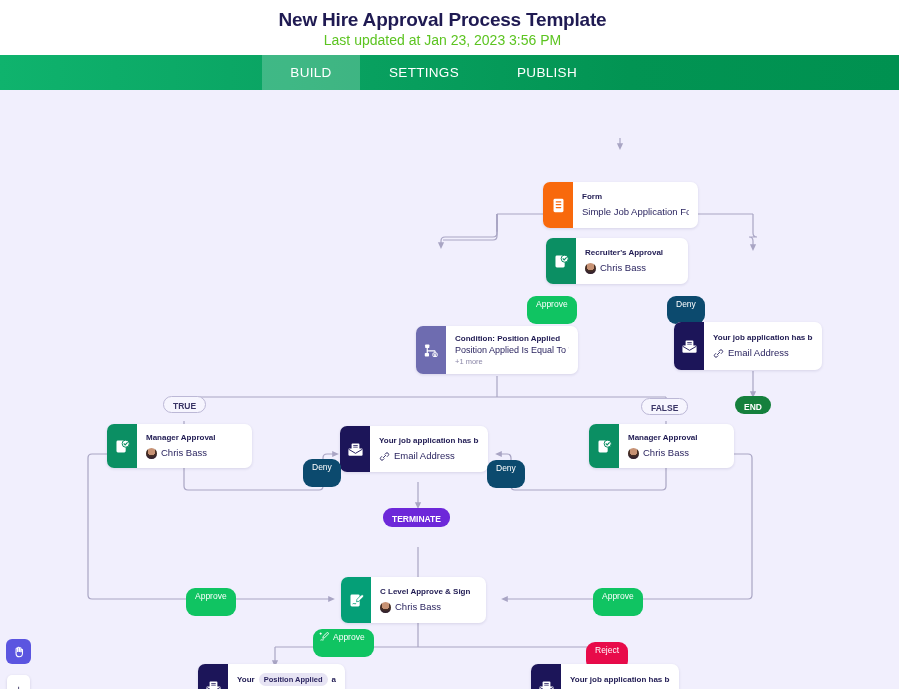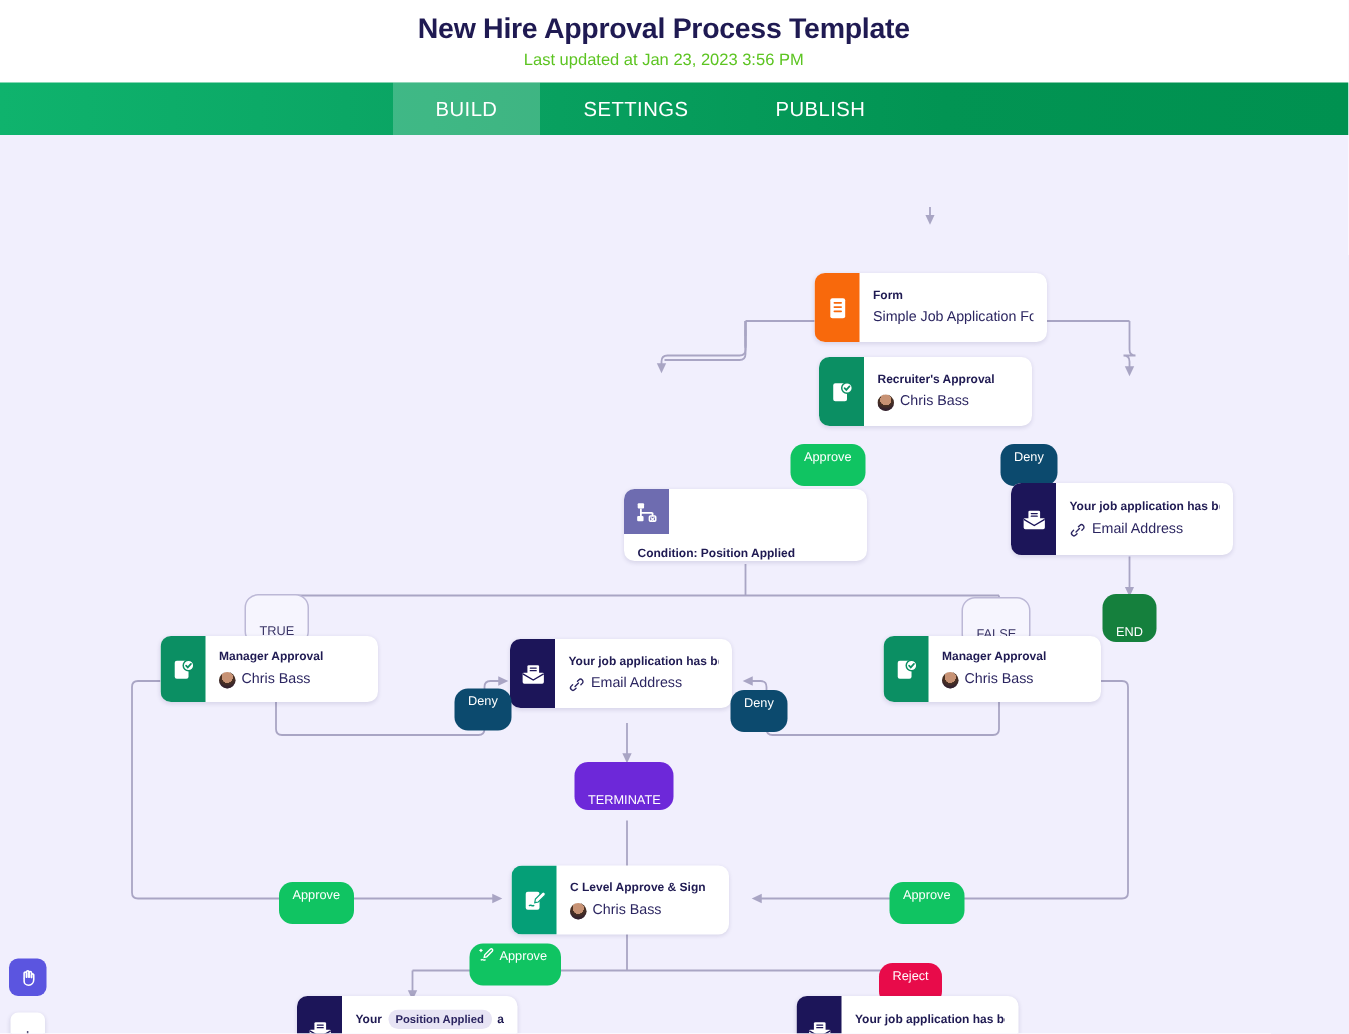--- a/index.html
+++ b/index.html
@@ -14,21 +14,21 @@
   
   .header {
     position: absolute; top: 0; left: 16px; width: 829px; height: 55px;
     background: #ffffff; text-align: center; margin-left: 12px;
   }
   .header-title {
     font-size: 19px; font-weight: bold; color: #1f1a52;
     letter-spacing: -0.2px; padding-top: 9px; line-height: 22px;
   }
   .header-sub {
-    font-size: 11px; color: #5cc421; line-height: 14px; padding-top: 2px;
+    font-size: 14px; color: #5cc421; line-height: 14px; padding-top: 2px;
   }
 
   
   .tabbar {
     position: absolute; top: 55px; left: 0; width: 899px; height: 35px;
     background: linear-gradient(90deg, #0fb36d 0%, #0aa463 32%, #029453 70%, #009150 100%);
   }
   .tab {
     position: absolute; top: 0; height: 35px; line-height: 35px;
     color: #ffffff; font-size: 13.5px; letter-spacing: 0.3px;
@@ -110,21 +110,21 @@
   .badge.reject  { background: #e80b4a; }
   .badge.sign { padding-left: 20px; }
   .badge .signglyph {
     position: absolute; left: 6px; top: 2px; width: 11px; height: 11px;
   }
   .badge .signglyph svg { width: 11px; height: 11px; display: block; }
 
   .pill {
     position: absolute; height: 18px; line-height: 18px;
     border-radius: 9px; font-size: 8.5px; text-align: left;
-    white-space: nowrap; padding: 16px 9px;
+    white-space: nowrap; padding: 2px 9px; font-weight: bold;
   }
   .pill.bool {
     background: #f6f5fe; border: 1px solid #bcb8d6; color: #3a3566;
     height: 17px; line-height: 15px;
   }
   .pill.term { background: #6d28d9; color: #ffffff; height: 19px; line-height: 19px; }
   .pill.end  { background: #15803d; color: #ffffff; }
 
   
   .pan-btn {
@@ -252,21 +252,21 @@
           <span class="avatar"></span>
           <span>Chris Bass</span>
         </div>
       </div>
     </div>
 
     <div class="badge approve" style="left:527px; top:206px;">Approve</div>
 
     <div class="badge deny" style="left:667px; top:206px;">Deny</div>
 
-    <div class="node" style="left:416px; top:236px; width:162px; height:48px;flex-direction:column;">
+    <div class="node" style="left:416px; top:236px; width:162px; height:48px;">
       <div class="node-icon ic-purple">
         <svg viewBox="0 0 24 24" fill="none" stroke="#ffffff" stroke-width="1.7">
           <rect x="3" y="3.5" width="6" height="5" rx="1" fill="#ffffff" stroke="none"></rect>
           <path d="M6 8.5v4M6 12.5h11M6 12.5v4M17 12.5v3"></path>
           <rect x="2.5" y="15.5" width="6" height="5" rx="1" fill="#ffffff" stroke="none"></rect>
           <rect x="14" y="15.5" width="6" height="5" rx="1" stroke="#ffffff" stroke-width="1.4"></rect>
           <path d="M15.2 16.8l3.6 3.4M18.8 16.8l-3.6 3.4" stroke-width="1.2"></path>
         </svg>
       </div>
       <div class="node-body">

